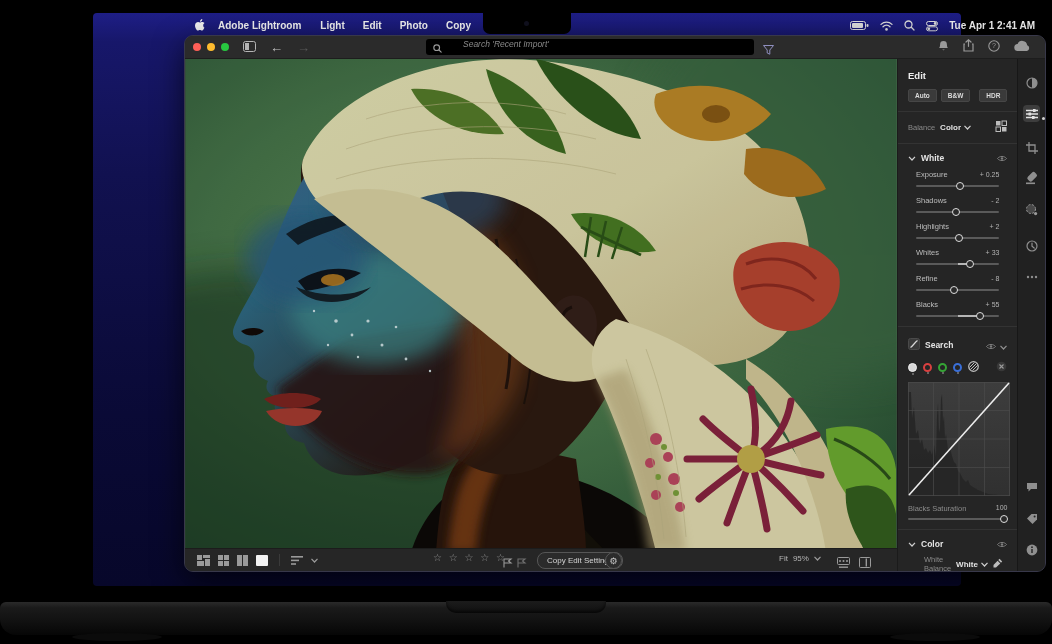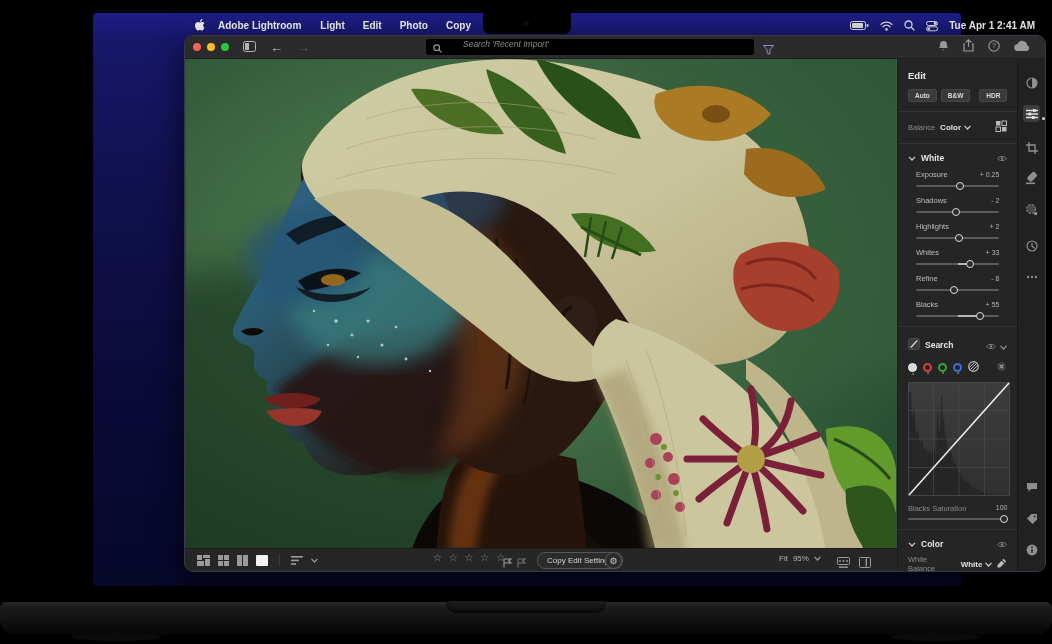--- a/index.html
+++ b/index.html
@@ -617,21 +617,21 @@
                 <polyline points="0.5,0.8 3.5,4 6.5,0.8" fill="none" stroke="#cfcfcf" stroke-width="1.2"></polyline>
               </svg>
             <span class="t">Color</span>
             <span class="right">
                 <svg width="10" height="7" viewBox="0 0 10 7">
                   <path d="M0.5 3.5 C2.5 0.8 7.5 0.8 9.5 3.5 C7.5 6.2 2.5 6.2 0.5 3.5 Z" fill="none" stroke="#7f7f7f"></path>
                   <circle cx="5" cy="3.5" r="1.2" fill="#7f7f7f"></circle>
                 </svg>
               </span>
           </div>
-          <div class="prof-row" style="margin:6px 0 2px">
+          <div class="prof-row" style="margin:6px 16px 2px">
             <span class="dimlbl">White Balance</span>
             <span class="val-strong">
               <span>White</span>
               <svg width="7" height="5" viewBox="0 0 7 5">
                   <polyline points="0.5,0.8 3.5,4 6.5,0.8" fill="none" stroke="#cfcfcf" stroke-width="1.2"></polyline>
                 </svg>
             </span>
             <span style="margin-left:auto"><svg width="10" height="10" viewBox="0 0 10 10">
                   <path d="M6.5 0.8 L9.2 3.5 L8 4.7 L5.3 2 Z M4.6 2.7 L7.3 5.4 L3 9.5 L0.5 9.5 L0.5 7 Z" fill="#bdbdbd"></path>
                 </svg></span>

